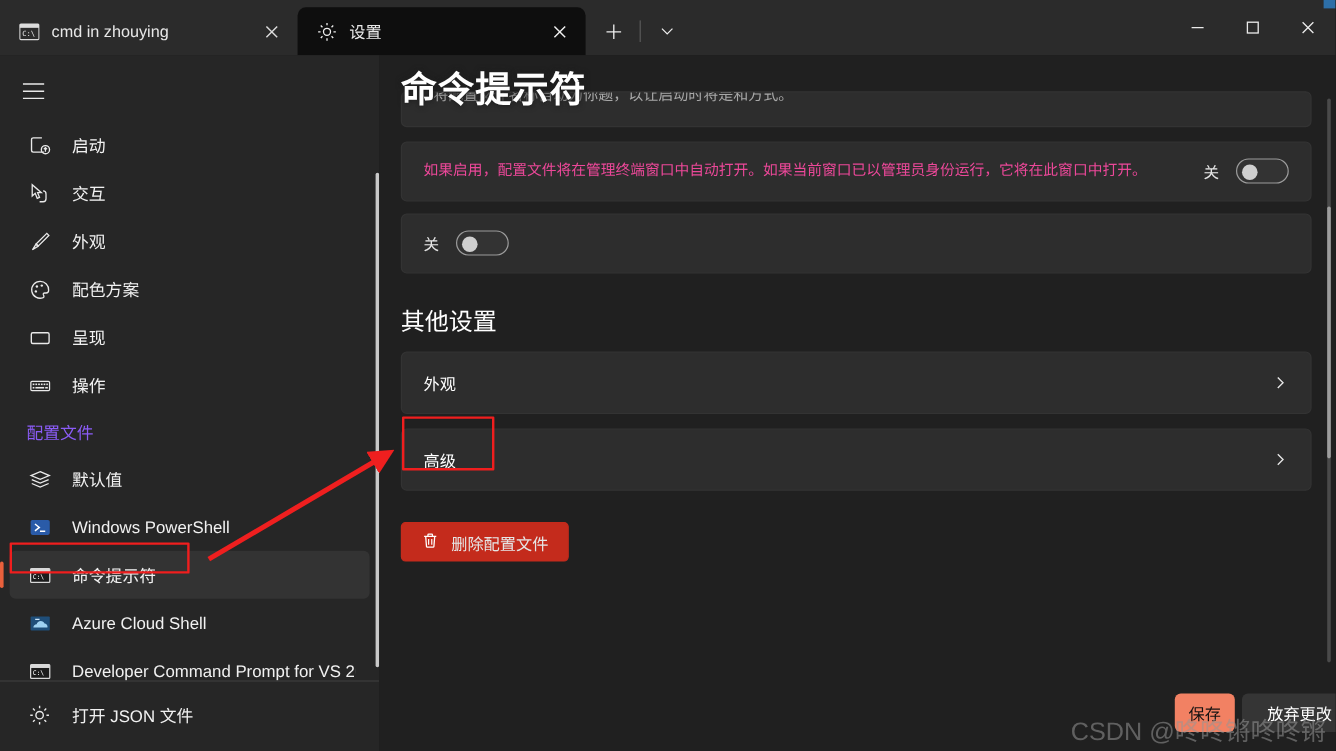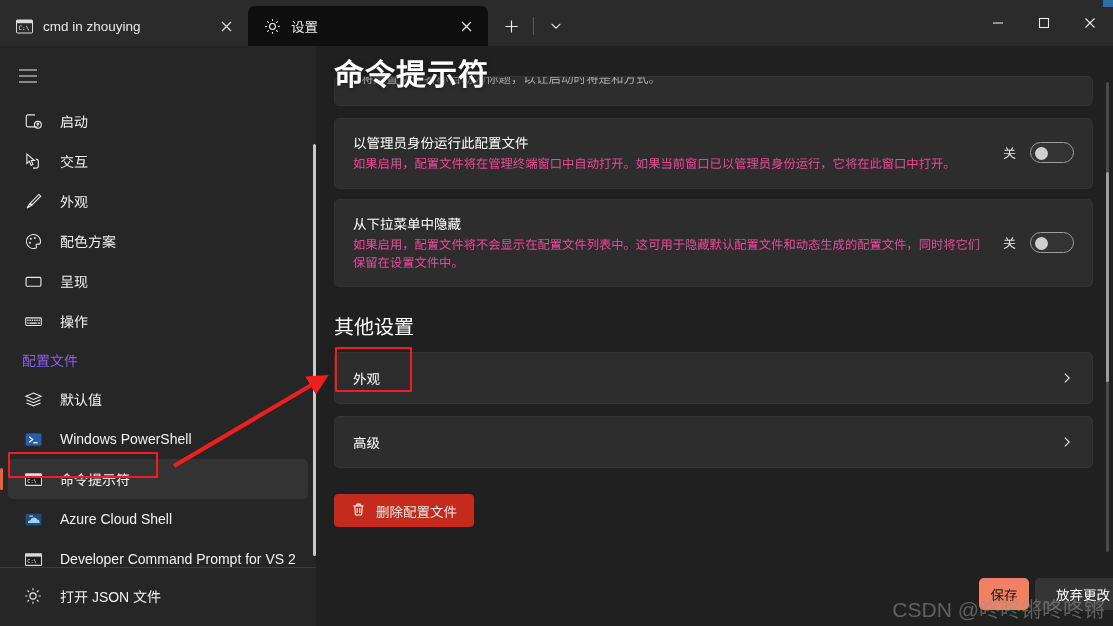--- a/index.html
+++ b/index.html
@@ -446,36 +446,31 @@
     <div class="page-title">命令提示符</div>
 
     <div class="scrollarea">
 
       <div class="card clipped">
         <div class="clip-line">将配置文件名称自动为你题，以让启动时将是和方式。</div>
       </div>
 
       <div class="card">
         <div class="card-body">
-          <div class="card-title">以管理员身份运行此配置文件</div>
           <div class="card-desc">如果启用，配置文件将在管理终端窗口中自动打开。如果当前窗口已以管理员身份运行，它将在此窗口中打开。</div>
         </div>
         <div class="card-right">
           <span class="toggle-text">关</span>
           <div class="toggle">
             <div class="knob"></div>
           </div>
         </div>
       </div>
 
       <div class="card">
-        <div class="card-body">
-          <div class="card-title">从下拉菜单中隐藏</div>
-          <div class="card-desc">如果启用，配置文件将不会显示在配置文件列表中。这可用于隐藏默认配置文件和动态生成的配置文件，同时将它们保留在设置文件中。</div>
-        </div>
         <div class="card-right">
           <span class="toggle-text">关</span>
           <div class="toggle">
             <div class="knob"></div>
           </div>
         </div>
       </div>
 
       <div class="section-heading">其他设置</div>
 

